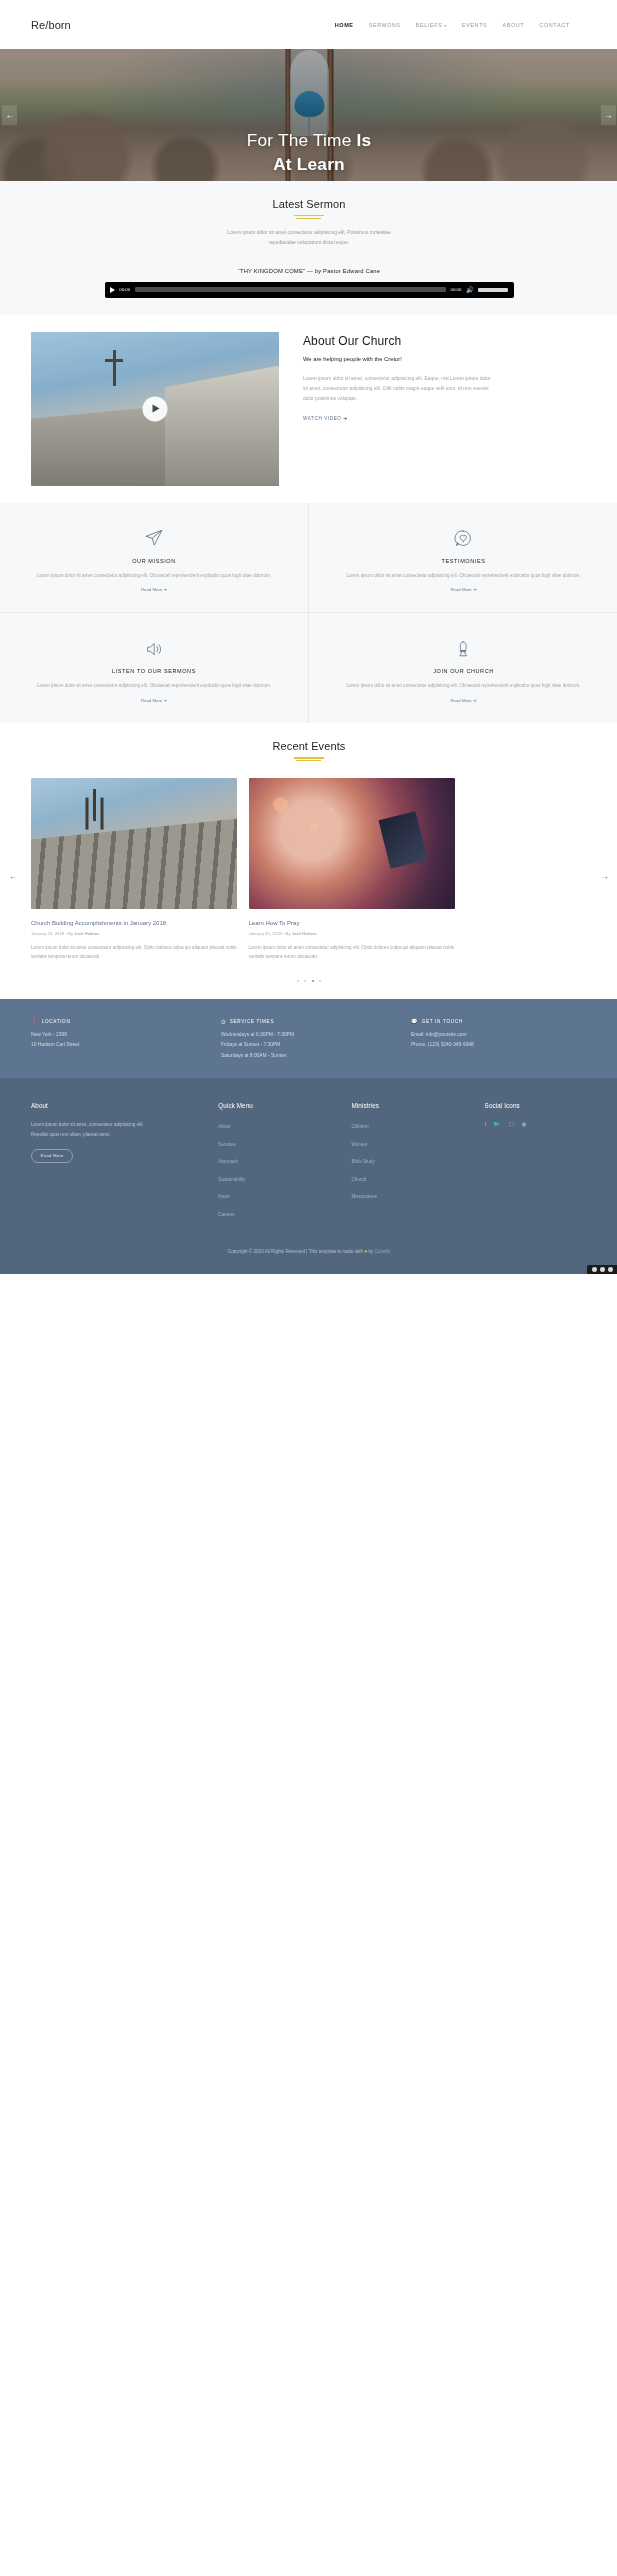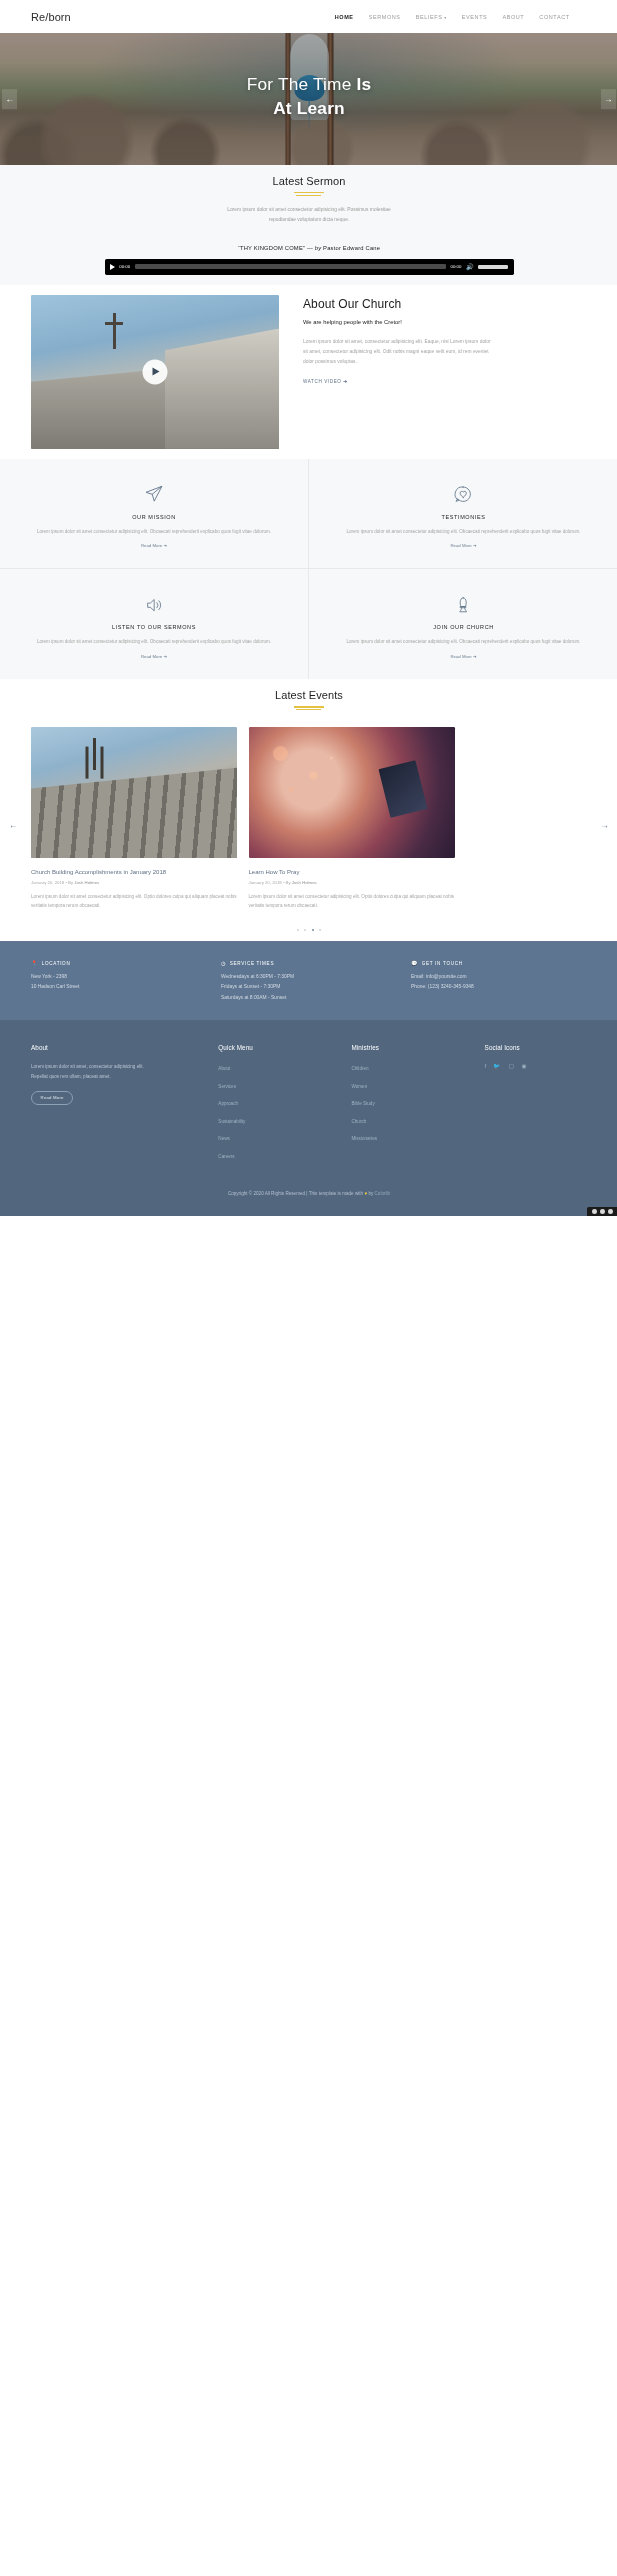--- a/index.html
+++ b/index.html
@@ -6,21 +6,21 @@
   html,body { width:618px; }
   body {
     font-family:"Liberation Sans", sans-serif;
     background:#ffffff;
     color:#333;
     -webkit-font-smoothing:antialiased;
   }
 
   
   .site-header {
-    height:33px;
+    height:49px;
     background:#fff;
     display:flex;
     align-items:center;
     padding:0 31px;
   }
   .brand {
     font-size:11px;
     color:#2b2b2b;
     font-weight:400;
     letter-spacing:0.1px;
@@ -108,20 +108,21 @@
     background:linear-gradient(180deg,#2b6d92,rgba(40,100,135,.25));
   }
   .hero-overlay { position:absolute; inset:0; background:rgba(30,34,40,.18); }
   .hero-content {
     position:relative;
     height:100%;
     display:flex; flex-direction:column;
     align-items:center; justify-content:center;
     text-align:center;
     padding-bottom:4.6px;
+    margin-top:40px;
   }
   .hero-title {
     color:#fff;
     font-size:17.3px;
     line-height:1.35;
     letter-spacing:0.2px;
     font-weight:300;
     text-shadow:0 1.2px 5.8px rgba(0,0,0,.35);
   }
   .hero-title b { font-weight:700; }
@@ -134,21 +135,21 @@
     color:#fff;
     display:flex; align-items:center; justify-content:center;
     font-size:8.6px;
     cursor:pointer;
     user-select:none;
   }
   .hero-arrow.prev { left:2.3px; }
   .hero-arrow.next { right:2.3px; }
 
   
-  .section { padding:10px 31px; }
+  .section { padding:17px 31px; }
   .sec-grey { background:#f7f8f9; }
   .sec-white { background:#ffffff; }
 
   .sec-head { text-align:center; }
   .sec-title {
     font-size:11px;
     font-weight:400;
     color:#1f1f1f;
     letter-spacing:0.1px;
   }
@@ -624,21 +625,21 @@
         <div class="feat-title">JOIN OUR CHURCH</div>
         <p class="feat-desc">Lorem ipsum dolor sit amet consectetur adipisicing elit. Obcaecati reprehenderit explicabo quos fugit vitae dolorum.</p>
         <a class="feat-more">Read More ➔</a>
       </div>
 
     </div>
   </section>
 
   <section class="section sec-white">
     <div class="sec-head">
-      <h2 class="sec-title">Latest Events</h2>
+      <h2 class="sec-title">Recent Events</h2>
       <div class="rule"></div>
     </div>
 
     <div class="events-wrap">
       <div class="ev-arrow prev">←</div>
       <div class="ev-arrow next">→</div>
 
       <div class="events-grid">
         <article class="event-card">
           <div class="event-thumb thumb-a"></div>

